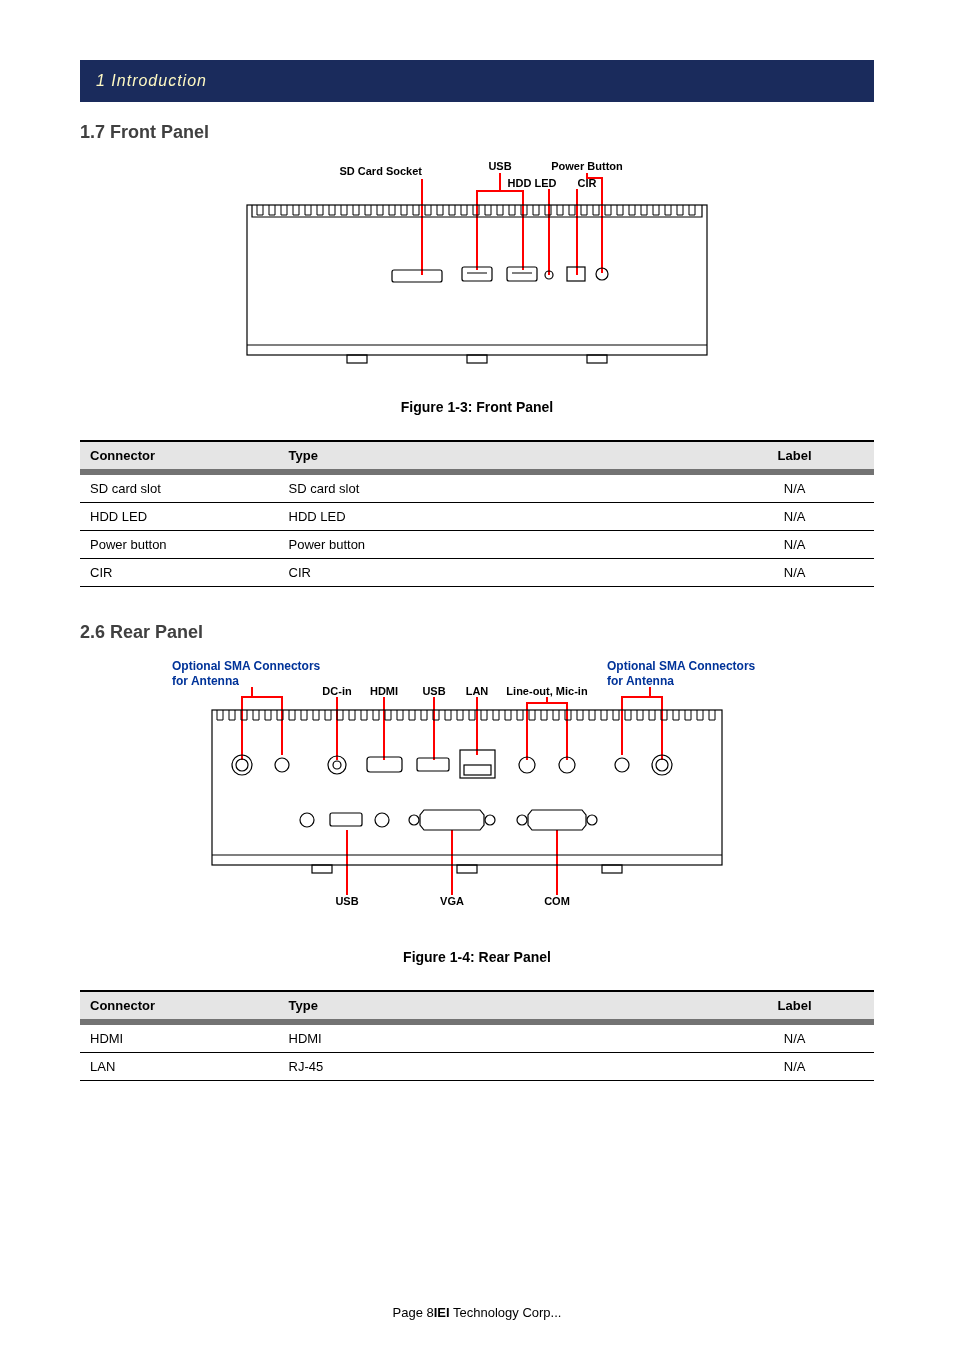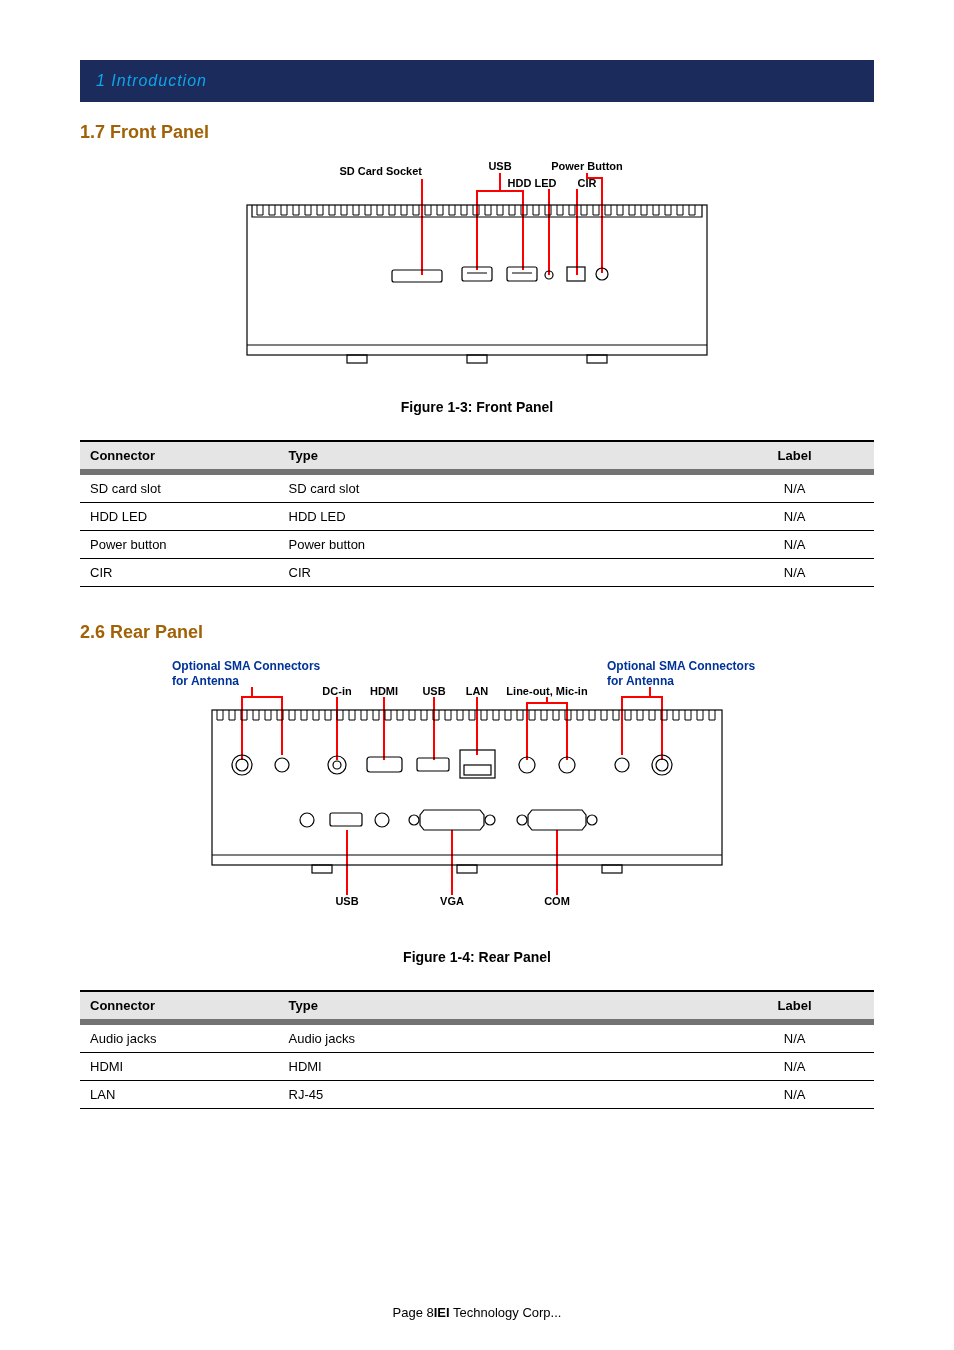--- a/index.html
+++ b/index.html
@@ -10,32 +10,32 @@
     margin: 0 auto;
     padding: 0;
   }
   .page {
     padding: 60px 80px 40px 80px;
     position: relative;
     min-height: 1350px;
   }
   .header-bar {
     background: #1a2b5c;
-    color: #0ea5e9;
+    color: #fef9c3;
     font-size: 16px;
     padding: 21px 16px;
     font-style: italic;
     letter-spacing: 1px;
     margin-bottom: 20px;
     height: 32px;
     display: flex;
     align-items: center;
   }
   .section-title {
-    color: #a16207;
+    color: #404040;
     font-weight: bold;
     font-size: 18px;
     margin-bottom: 12px;
   }
   .figure {
     text-align: center;
     margin-bottom: 8px;
   }
   .figure svg { display: inline-block; }
   .figure-caption {
@@ -243,25 +243,20 @@
   <table class="conn">
     <thead>
       <tr>
         <th>Connector</th>
         <th>Type</th>
         <th>Label</th>
       </tr>
     </thead>
     <tbody>
       <tr>
-          <td>Audio jacks</td>
-          <td>Audio jacks</td>
-          <td>N/A</td>
-        </tr>
-      <tr>
           <td>HDMI</td>
           <td>HDMI</td>
           <td>N/A</td>
         </tr>
       <tr>
           <td>LAN</td>
           <td>RJ-45</td>
           <td>N/A</td>
         </tr>
     </tbody>

